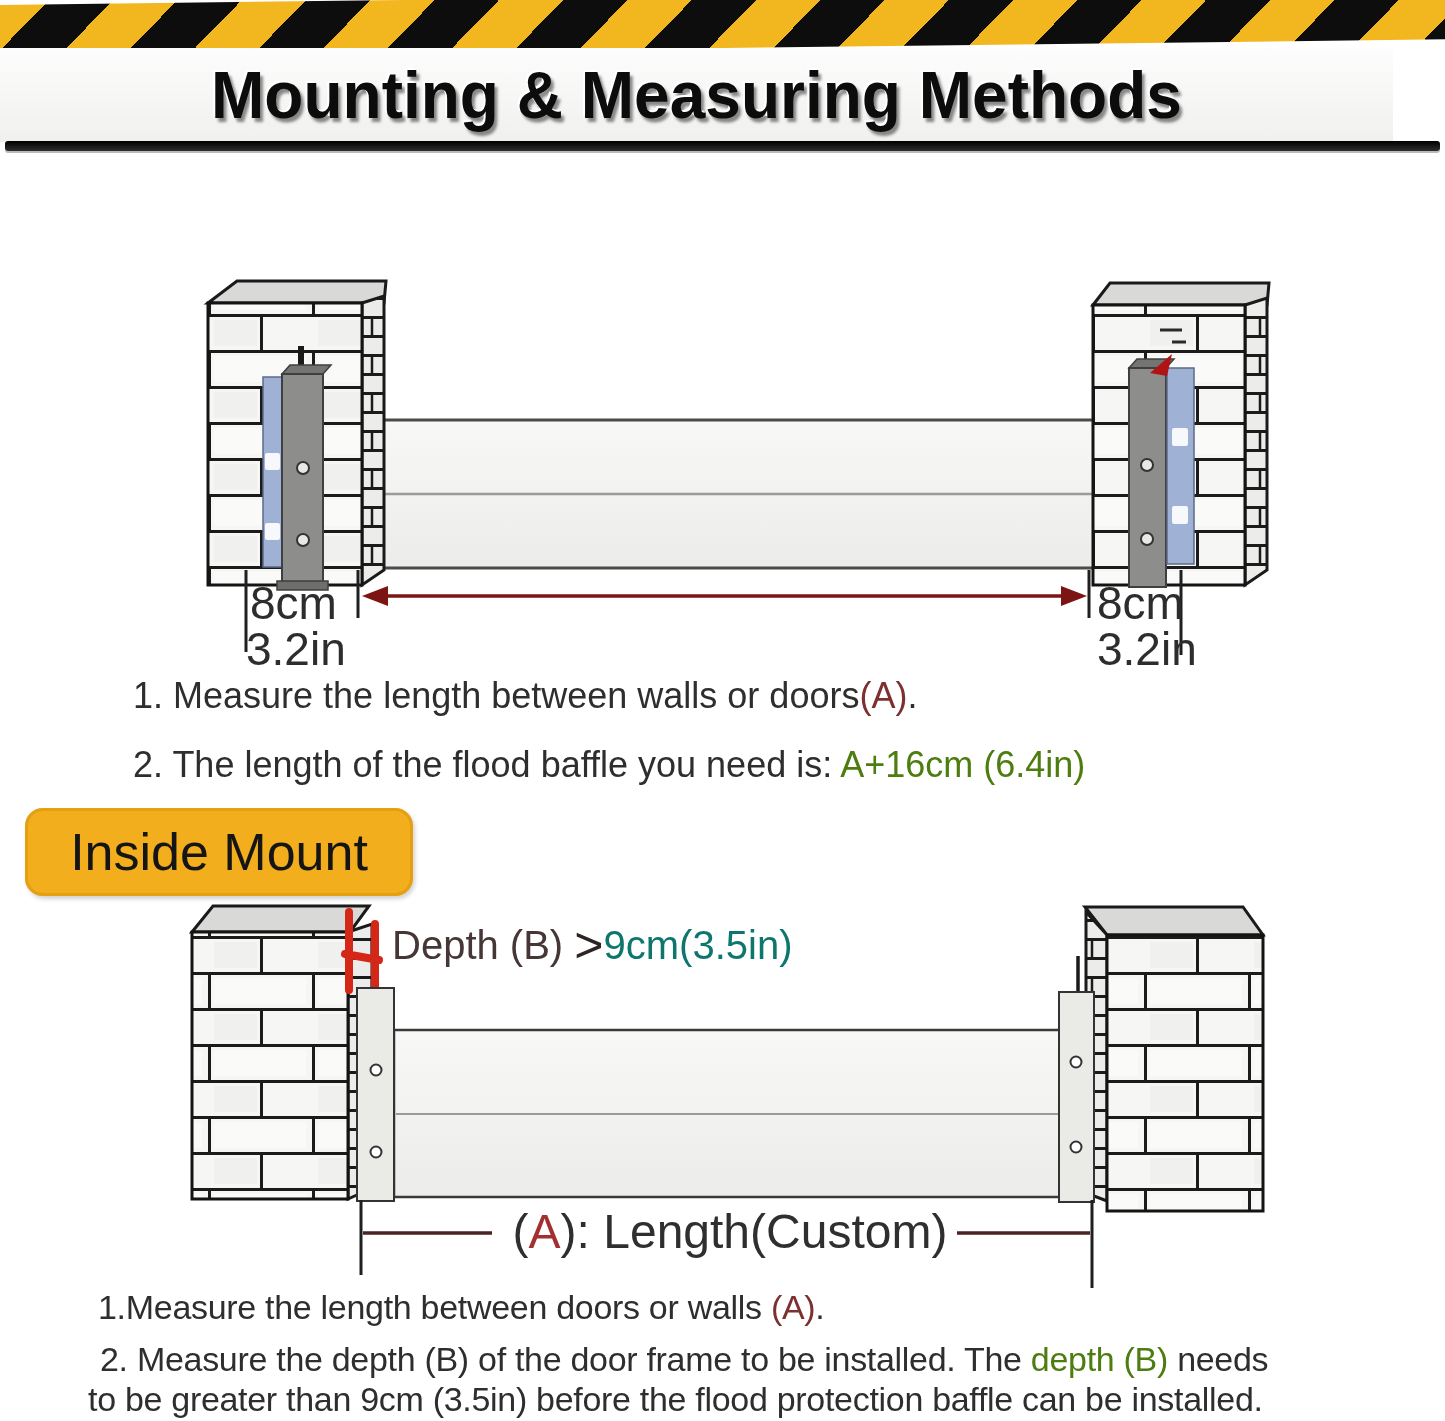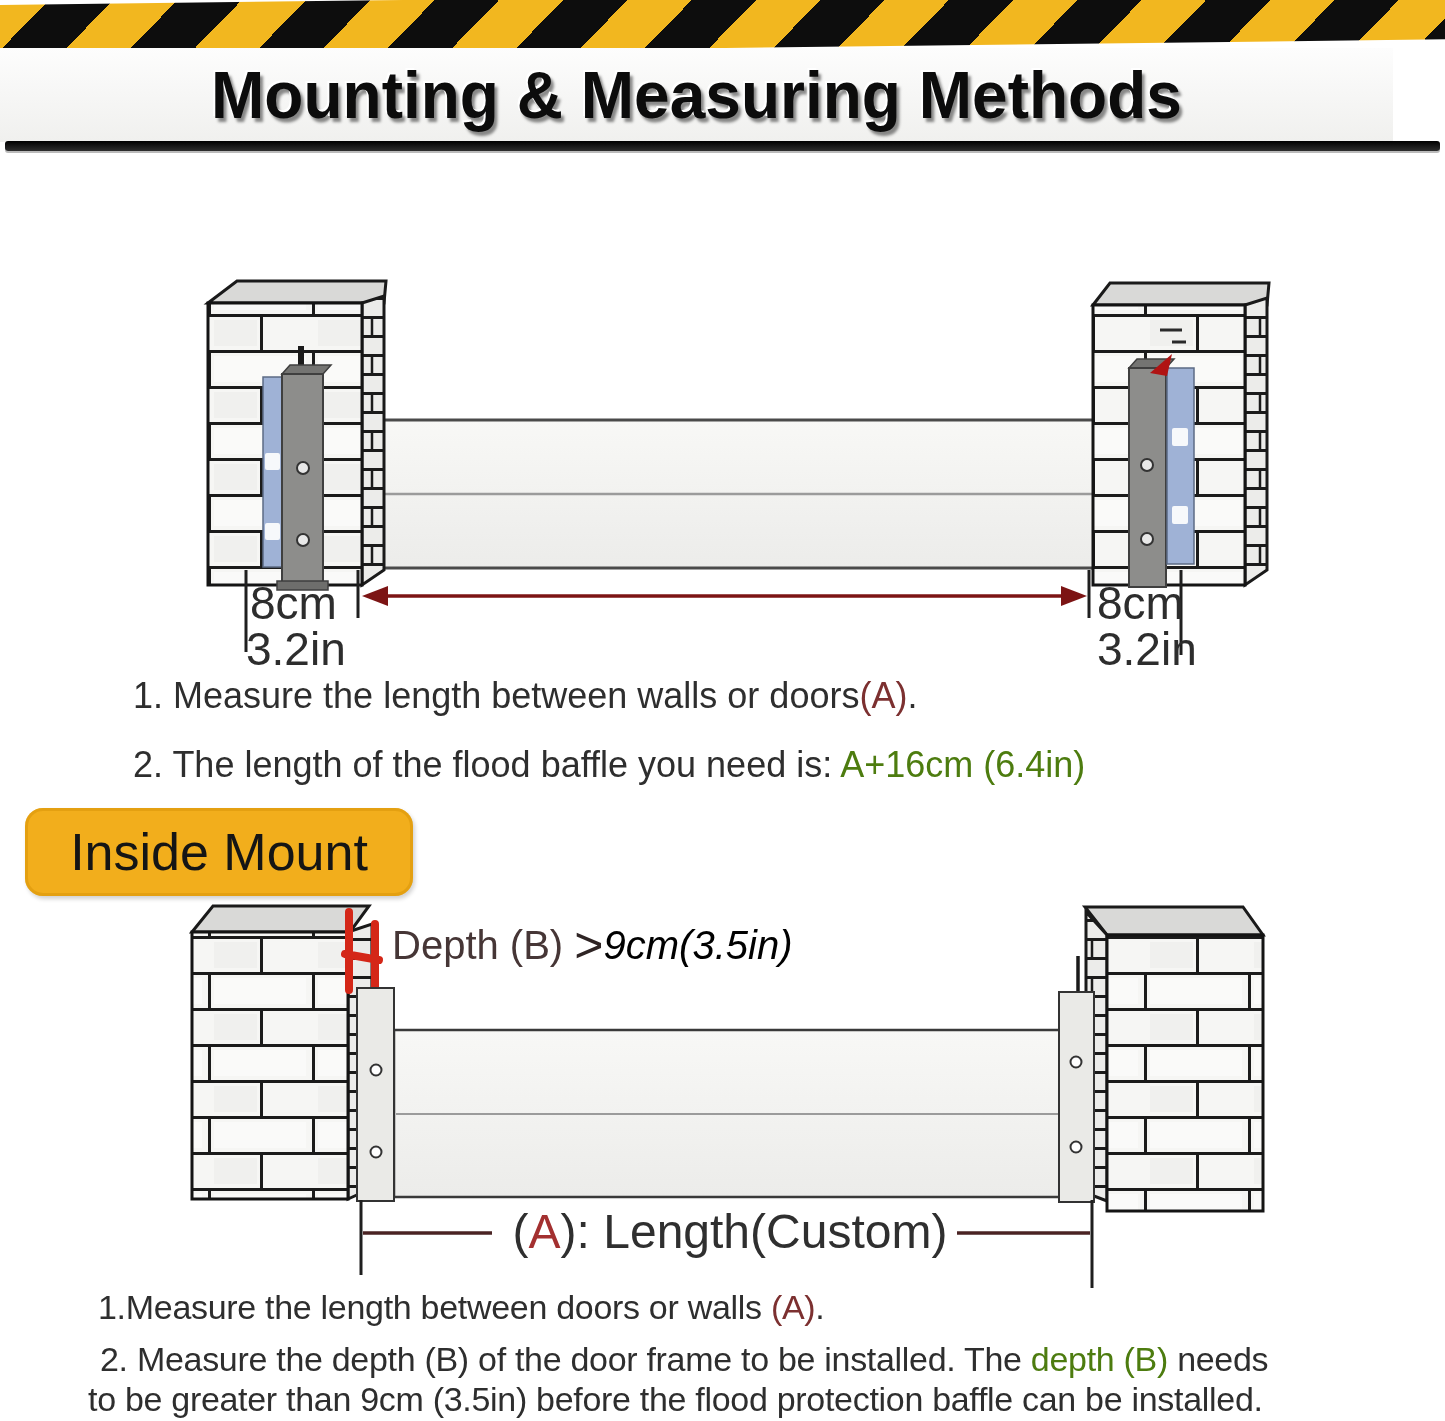--- a/index.html
+++ b/index.html
@@ -41,21 +41,21 @@
   
   .diagram{position:absolute;left:0;width:1445px;}
   .d1{top:278px;height:412px;}
   .d2{top:900px;height:400px;}
   .overlay{position:absolute;white-space:nowrap;}
   .dim{font-size:46px;color:#2d2d2d;}
   .a-label{left:440px;top:610px;width:620px;text-align:center;font-size:40px;color:#2b2b2b;}
   .a-label .big-a{color:#C31212;font-weight:bold;font-size:46px;}
   .depth-label{left:392px;top:916px;font-size:40px;color:#463636;}
   .depth-label .gt{font-size:50px;color:#2e2424;vertical-align:-3px;}
-  .depth-label .red{color:#000000;font-style:italic;}
+  .depth-label .red{color:#0f766e;}
   .len-label{left:480px;top:1204px;width:500px;text-align:center;font-size:48px;color:#2f2f2f;}
   .len-label .red-a{color:#A33030;}
   
   .step{position:absolute;font-size:36px;color:#2e2e2e;white-space:nowrap;}
   .step .red{color:#4d7c0f;}
   .step .soft-red{color:#7c3030;}
   .bottom-step{font-size:34px;letter-spacing:-0.3px;}
 </style>
 </head>
 <body>

